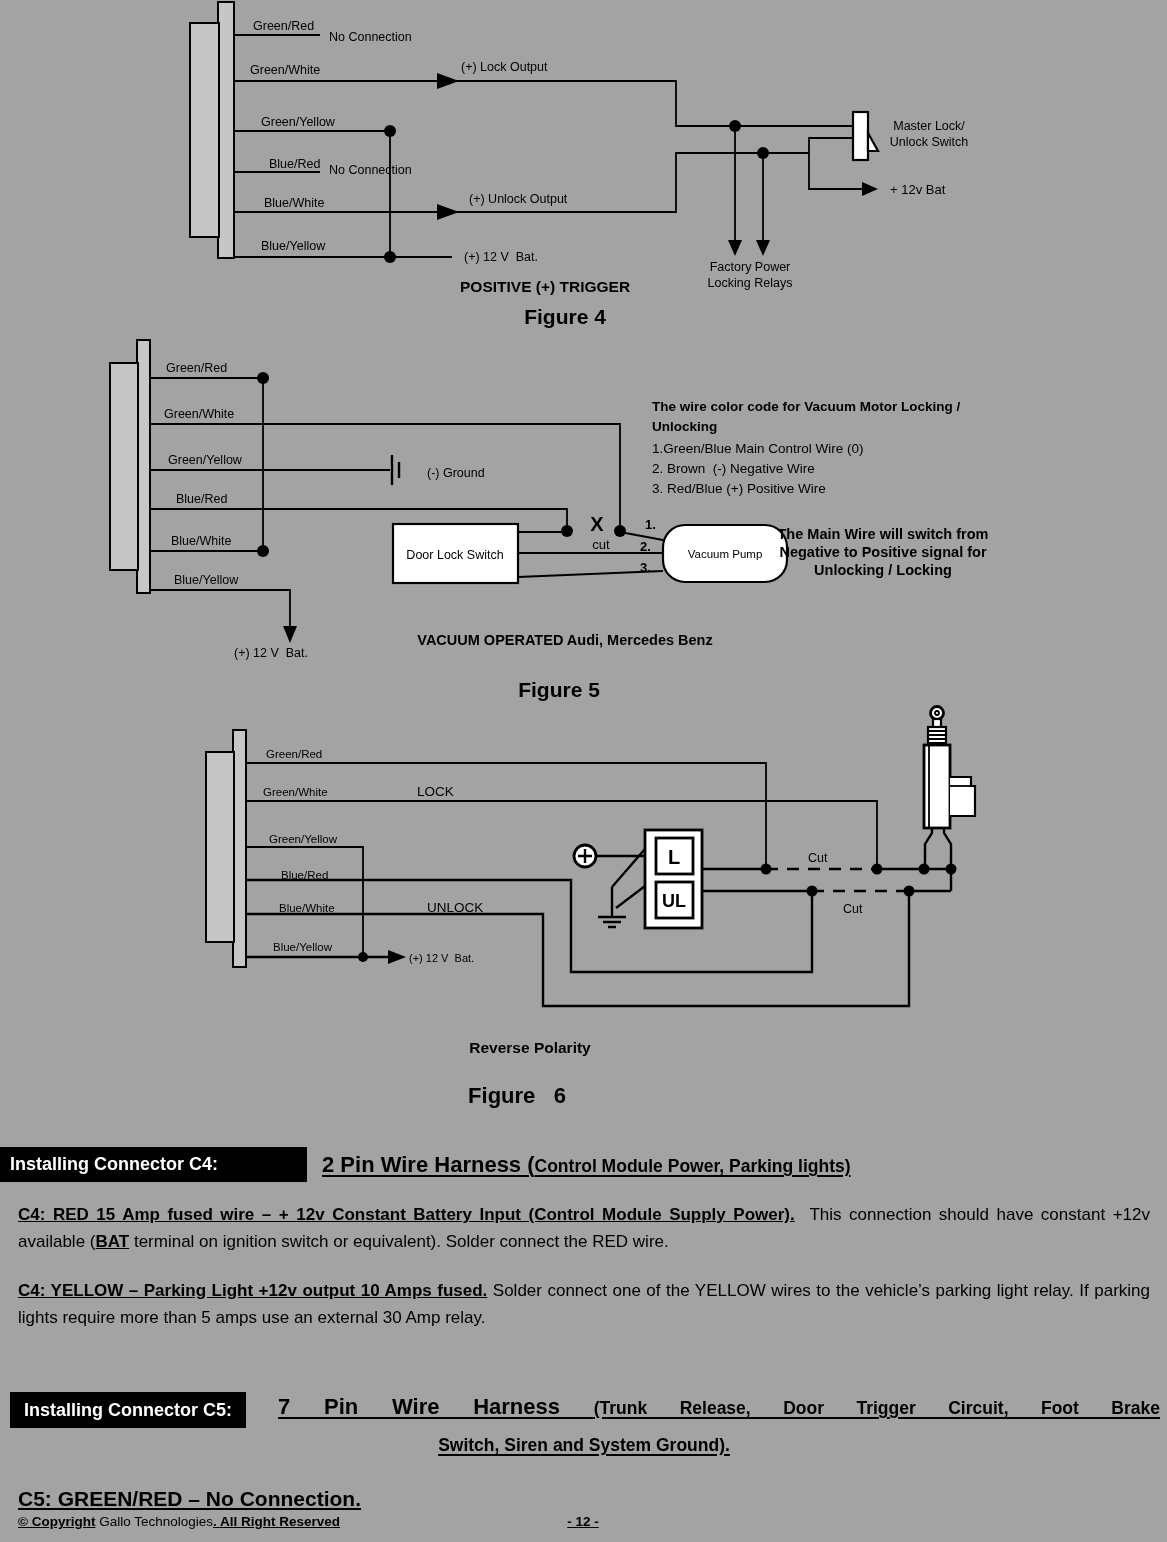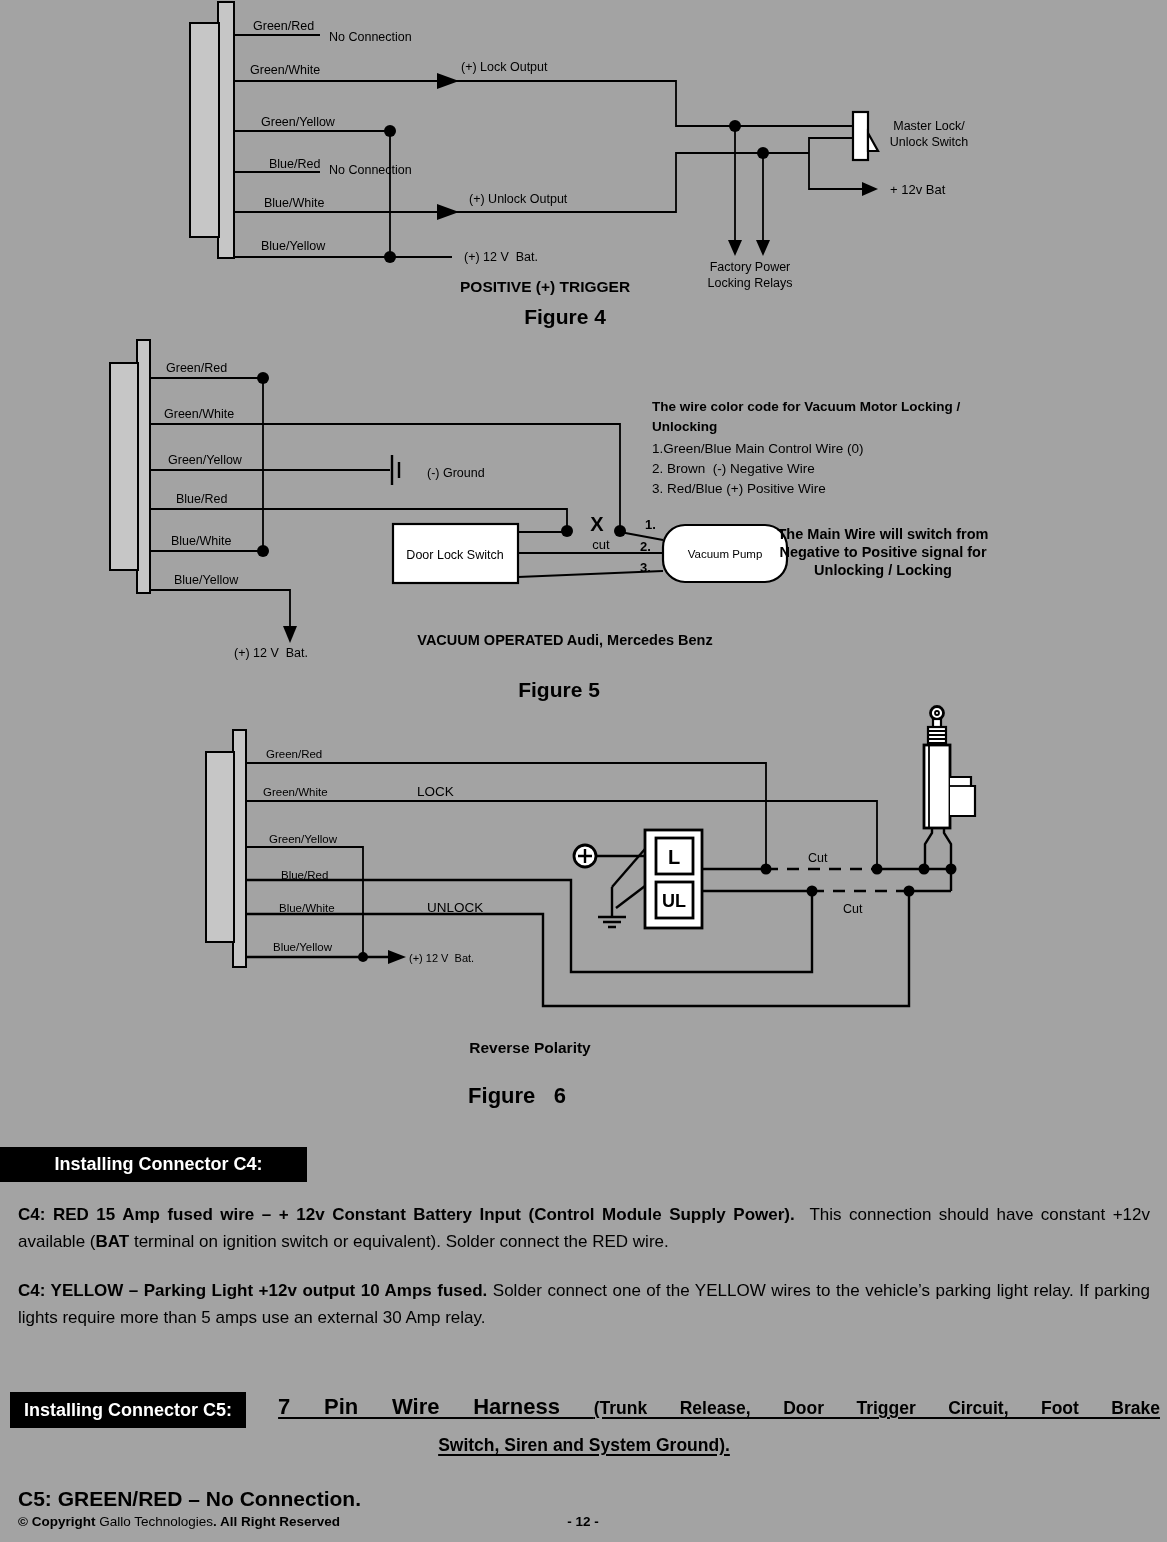--- a/index.html
+++ b/index.html
@@ -23,26 +23,26 @@
   .t13b{font-size:13px;font-weight:700;}
   .t135b{font-size:13.5px;font-weight:700;}
   .t14b{font-size:14.5px;font-weight:700;}
   .t15b{font-size:15.5px;font-weight:700;}
   .t20b{font-size:20px;font-weight:700;}
   .t18b{font-size:18px;font-weight:700;}
   .t21b{font-size:21px;font-weight:700;}
   .t22b{font-size:22px;font-weight:700;}
   .mid{text-anchor:middle;}
   .abs{position:absolute;}
-  .tagbox{background:#000;color:#fff;font-weight:700;font-size:18px;text-align:center;}
+  .tagbox{background:#000;color:#fff;font-weight:700;font-size:18px;}
   .h-big{font-size:22px;font-weight:700;}
   .h-small{font-size:17.5px;font-weight:700;}
   .uline{text-decoration:underline;text-decoration-thickness:2px;text-underline-offset:3px;}
   .body-p{font-size:17px;line-height:27px;text-align:justify;}
-  .b{font-weight:700;}
+  .b{font-weight:700;text-decoration:underline;}
   .footer{font-size:13.5px;}
 </style>
 </head>
 <body>
 
 <div class="page">
 
 <svg width="1167" height="1125" viewBox="0 0 1167 1125">
 
   <g>
@@ -218,20 +218,23 @@
     <text class="t20b mid" x="674" y="864">L</text>
     <text class="t18b mid" x="674" y="907">UL</text>
     <text class="t12" x="808" y="862">Cut</text>
     <text class="t12" x="843" y="913">Cut</text>
     <text class="t15b mid" x="530" y="1053">Reverse Polarity</text>
     <text class="t22b mid" x="517" y="1103">Figure&nbsp;&nbsp;&nbsp;6</text>
   </g>
 </svg>
 
   <div class="abs tagbox" style="left:0;top:1147px;width:297px;height:35px;line-height:35px;padding-left:10px;">Installing Connector C4:</div>
+  <div class="abs" style="left:322px;top:1147px;width:800px;height:36px;line-height:35px;white-space:nowrap;">
+    <span class="uline"><span class="h-big">2 Pin Wire Harness (</span><span class="h-small">Control Module Power, Parking lights)</span></span>
+  </div>
 
   <div class="abs body-p" style="left:18px;top:1201px;width:1132px;">
     <span class="b">C4: RED 15 Amp fused wire – + 12v Constant Battery Input (Control Module Supply Power).</span><span>&nbsp; This connection should have constant +12v available (</span><span class="b">BAT</span><span> terminal on ignition switch or equivalent). Solder connect the RED wire.</span>
   </div>
 
   <div class="abs body-p" style="left:18px;top:1277px;width:1132px;">
     <span class="b">C4: YELLOW – Parking Light +12v output 10 Amps fused.</span><span> Solder connect one of the YELLOW wires to the vehicle’s parking light relay. If parking lights require more than 5 amps use an external 30 Amp relay.</span>
   </div>
 
   <div class="abs" style="left:10px;top:1388px;width:1150px;height:38px;line-height:38px;text-align:justify;text-align-last:justify;white-space:nowrap;">

